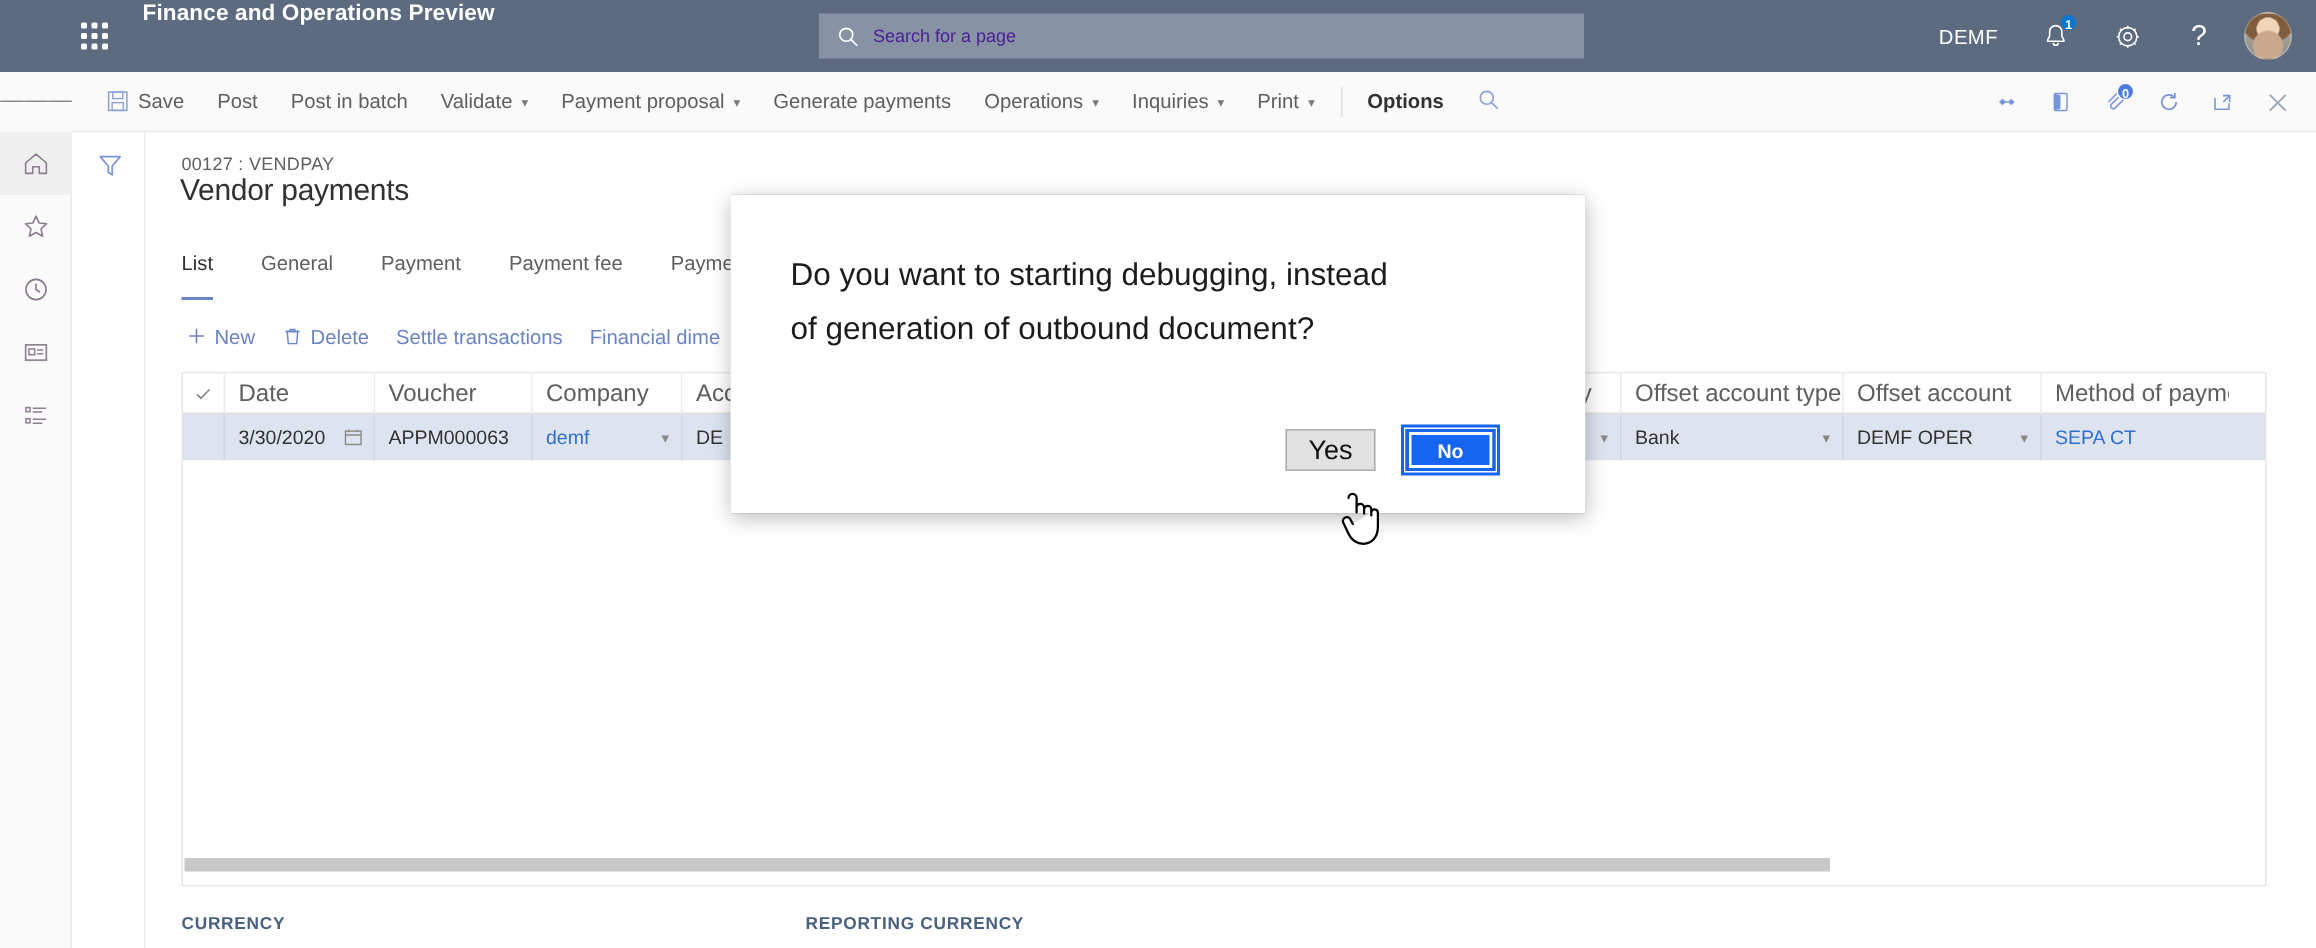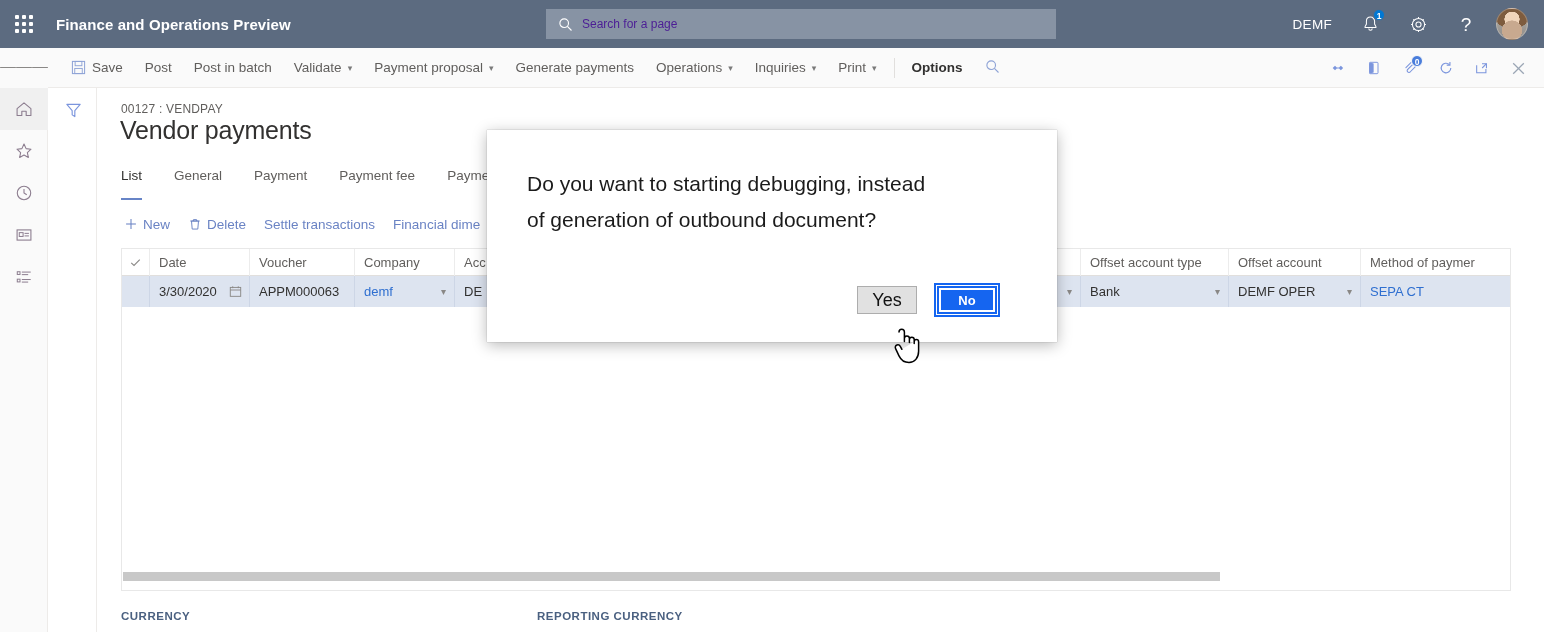--- a/index.html
+++ b/index.html
@@ -9,21 +9,21 @@
     width: 1544px; height: 632px;
     overflow: hidden;
     font-family: "Liberation Sans", sans-serif;
     background: #ffffff;
   }
   #app { position: relative; width: 1544px; height: 632px; overflow: hidden; background:#fff; }
 
   
   .topnav {
     position: absolute; top:0; left:0; width:1544px; height:48px;
-    background:#5c6b80; display:flex; align-items:center;
+    background:#5c6b80; display:flex; padding-left:39px;
   }
   .waffle {
     width:48px; height:48px; display:flex; align-items:center; justify-content:center;
     cursor:pointer;
   }
   .waffle-grid { display:grid; grid-template-columns:repeat(3,4px); grid-template-rows:repeat(3,4px); gap:3px; }
   .waffle-grid i { display:block; width:4px; height:4px; background:#fff; border-radius:1px; }
   .app-title {
     color:#ffffff; font-size:15px; font-weight:bold; margin-left:8px; white-space:nowrap;
     letter-spacing:.1px;
@@ -98,21 +98,21 @@
   
   .filterpane {
     position:absolute; top:88px; left:49px; width:48px; height:544px;
     background:#ffffff; border-right:1px solid #edebe9;
   }
   .filter-btn { width:48px; height:44px; display:flex; align-items:center; justify-content:center; cursor:pointer; }
 
   
   .content { position:absolute; top:88px; left:97px; width:1447px; height:544px; background:#ffffff; }
   .breadcrumb { position:absolute; left:24px; top:14px; font-size:12px; color:#605e5c; letter-spacing:.2px; }
-  .page-title { position:absolute; left:23px; top:28px; font-size:25px; color:#323130; font-weight:normal; letter-spacing:-.2px; }
+  .page-title { position:absolute; left:23px; top:28px; font-size:20px; color:#323130; font-weight:normal; letter-spacing:-.2px; }
 
   .tabs { position:absolute; left:24px; top:80px; height:32px; display:flex; }
   .tab {
     font-size:13.5px; color:#605e5c; margin-right:32px; cursor:pointer; position:relative;
     padding-bottom:7px; white-space:nowrap;
   }
   .tab.active { color:#323130; }
   .tab.active::after {
     content:""; position:absolute; left:0; right:0; bottom:0; height:2px; background:#6784c7;
   }
@@ -123,21 +123,21 @@
   }
   .action .ai { margin-right:5px; display:flex; }
 
   
   .gridwrap {
     position:absolute; left:24px; top:160px; width:1390px; height:343px;
     background:#ffffff; border:1px solid #e8e8e8; overflow:hidden;
   }
   .grid-head { display:flex; height:27px; background:#fff; border-bottom:1px solid #e1dfdd; }
   .gh {
-    font-size:13px; color:#605e5c; display:flex; align-items:center;
+    font-size:16px; color:#605e5c; display:flex; align-items:center;
     padding-left:9px; border-right:1px solid #ececec; height:27px; overflow:hidden; white-space:nowrap;
     cursor:pointer;
   }
   .gh.check { padding:0; justify-content:center; }
   .grid-row { display:flex; height:31px; background:#dde4f0; }
   .gc {
     font-size:13px; color:#323130; display:flex; align-items:center;
     padding-left:9px; border-right:1px solid #cdd6e6; height:31px; overflow:hidden; white-space:nowrap;
     position:relative;
   }

